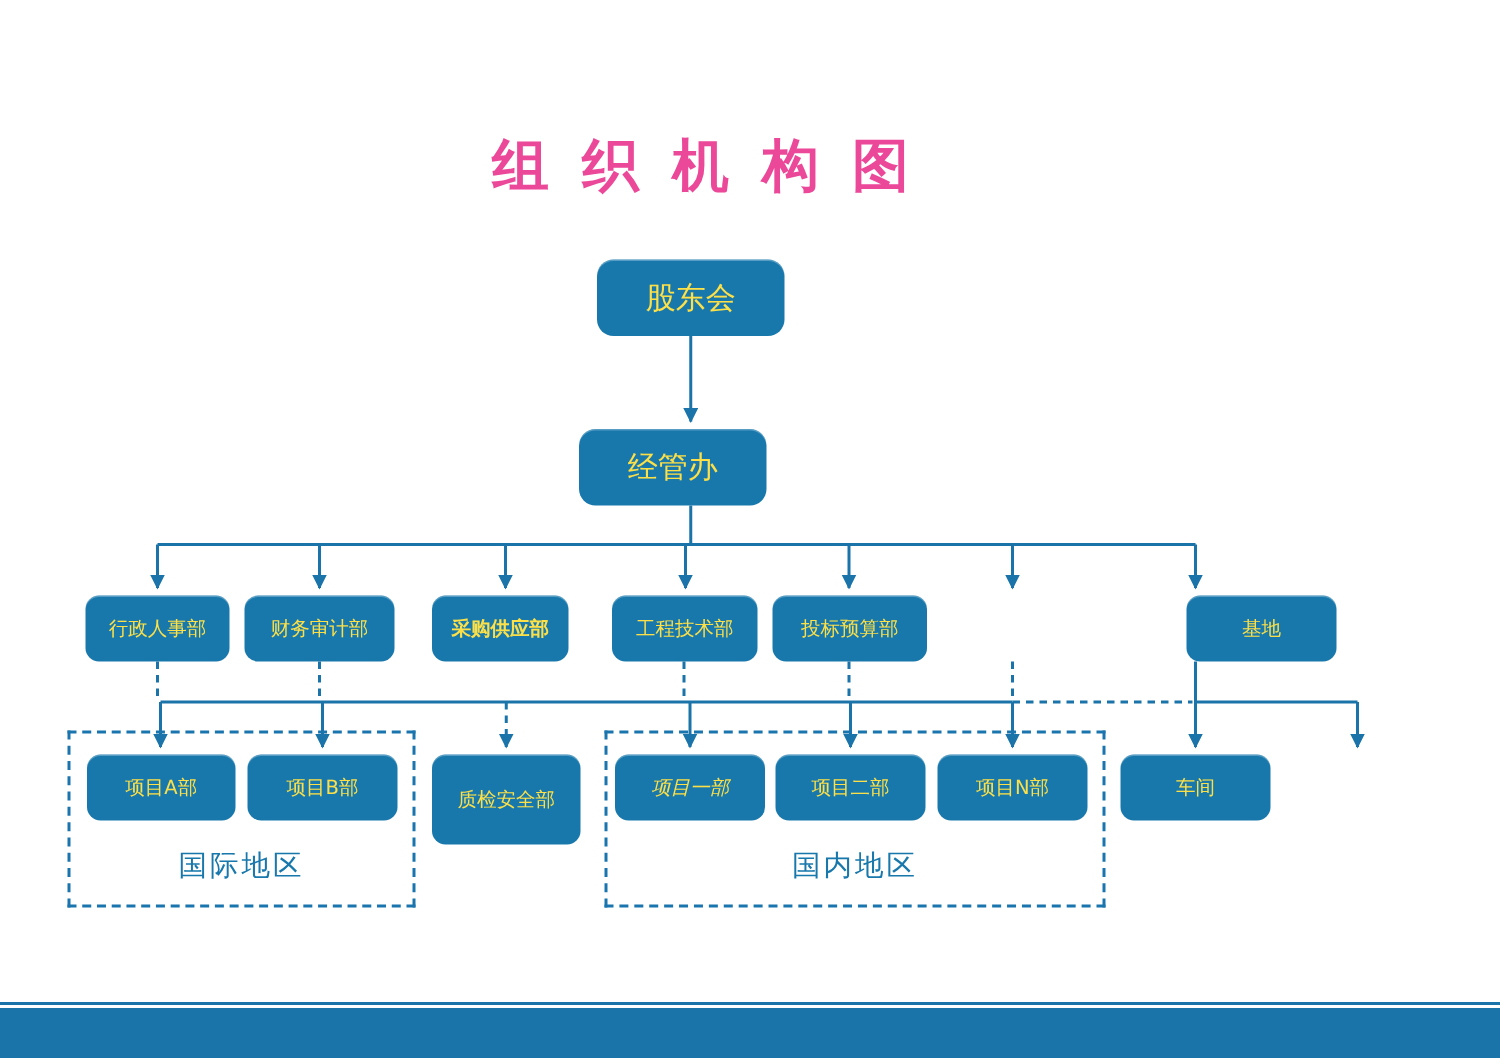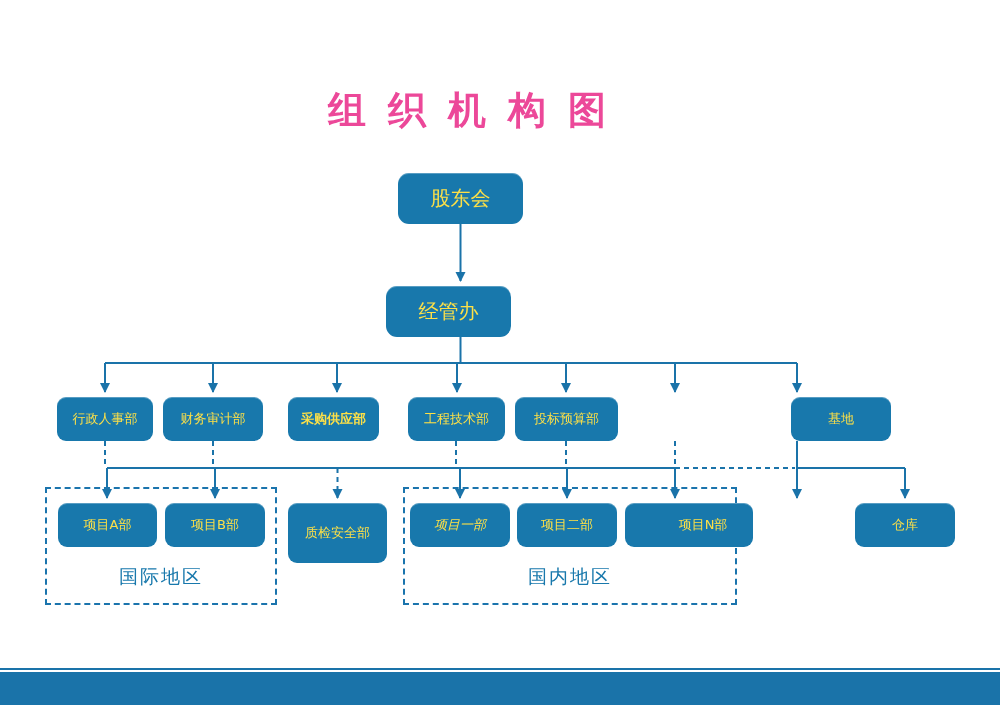--- a/index.html
+++ b/index.html
@@ -104,19 +104,19 @@
   <div class="node sm" style="left:288px;top:397px;width:91px;height:44px;font-weight:bold;">采购供应部</div>
   <div class="node sm" style="left:408px;top:397px;width:97px;height:44px;">工程技术部</div>
   <div class="node sm" style="left:515px;top:397px;width:103px;height:44px;">投标预算部</div>
   <div class="node sm" style="left:747px;top:397px;width:100px;height:44px;margin-left:44px;">基地</div>
 
   <div class="node sm" style="left:58px;top:503px;width:99px;height:44px;">项目A部</div>
   <div class="node sm" style="left:165px;top:503px;width:100px;height:44px;">项目B部</div>
   <div class="node sm" style="left:288px;top:503px;width:99px;height:60px;">质检安全部</div>
   <div class="node sm" style="left:410px;top:503px;width:100px;height:44px;font-style:italic;">项目一部</div>
   <div class="node sm" style="left:517px;top:503px;width:100px;height:44px;">项目二部</div>
-  <div class="node sm" style="left:625px;top:503px;width:100px;height:44px;padding-left:28px;">项目N部</div>
-  <div class="node sm" style="left:855px;top:503px;width:100px;height:44px;">仓库</div>
+  <div class="node sm" style="left:625px;top:503px;width:100px;height:44px;">项目N部</div>
+  <div class="node sm" style="left:747px;top:503px;width:100px;height:44px;">车间</div>
 
   <div class="footer-seam"></div>
   <div class="footer-bar"></div>
 
 </div>
 
 </body></html>

